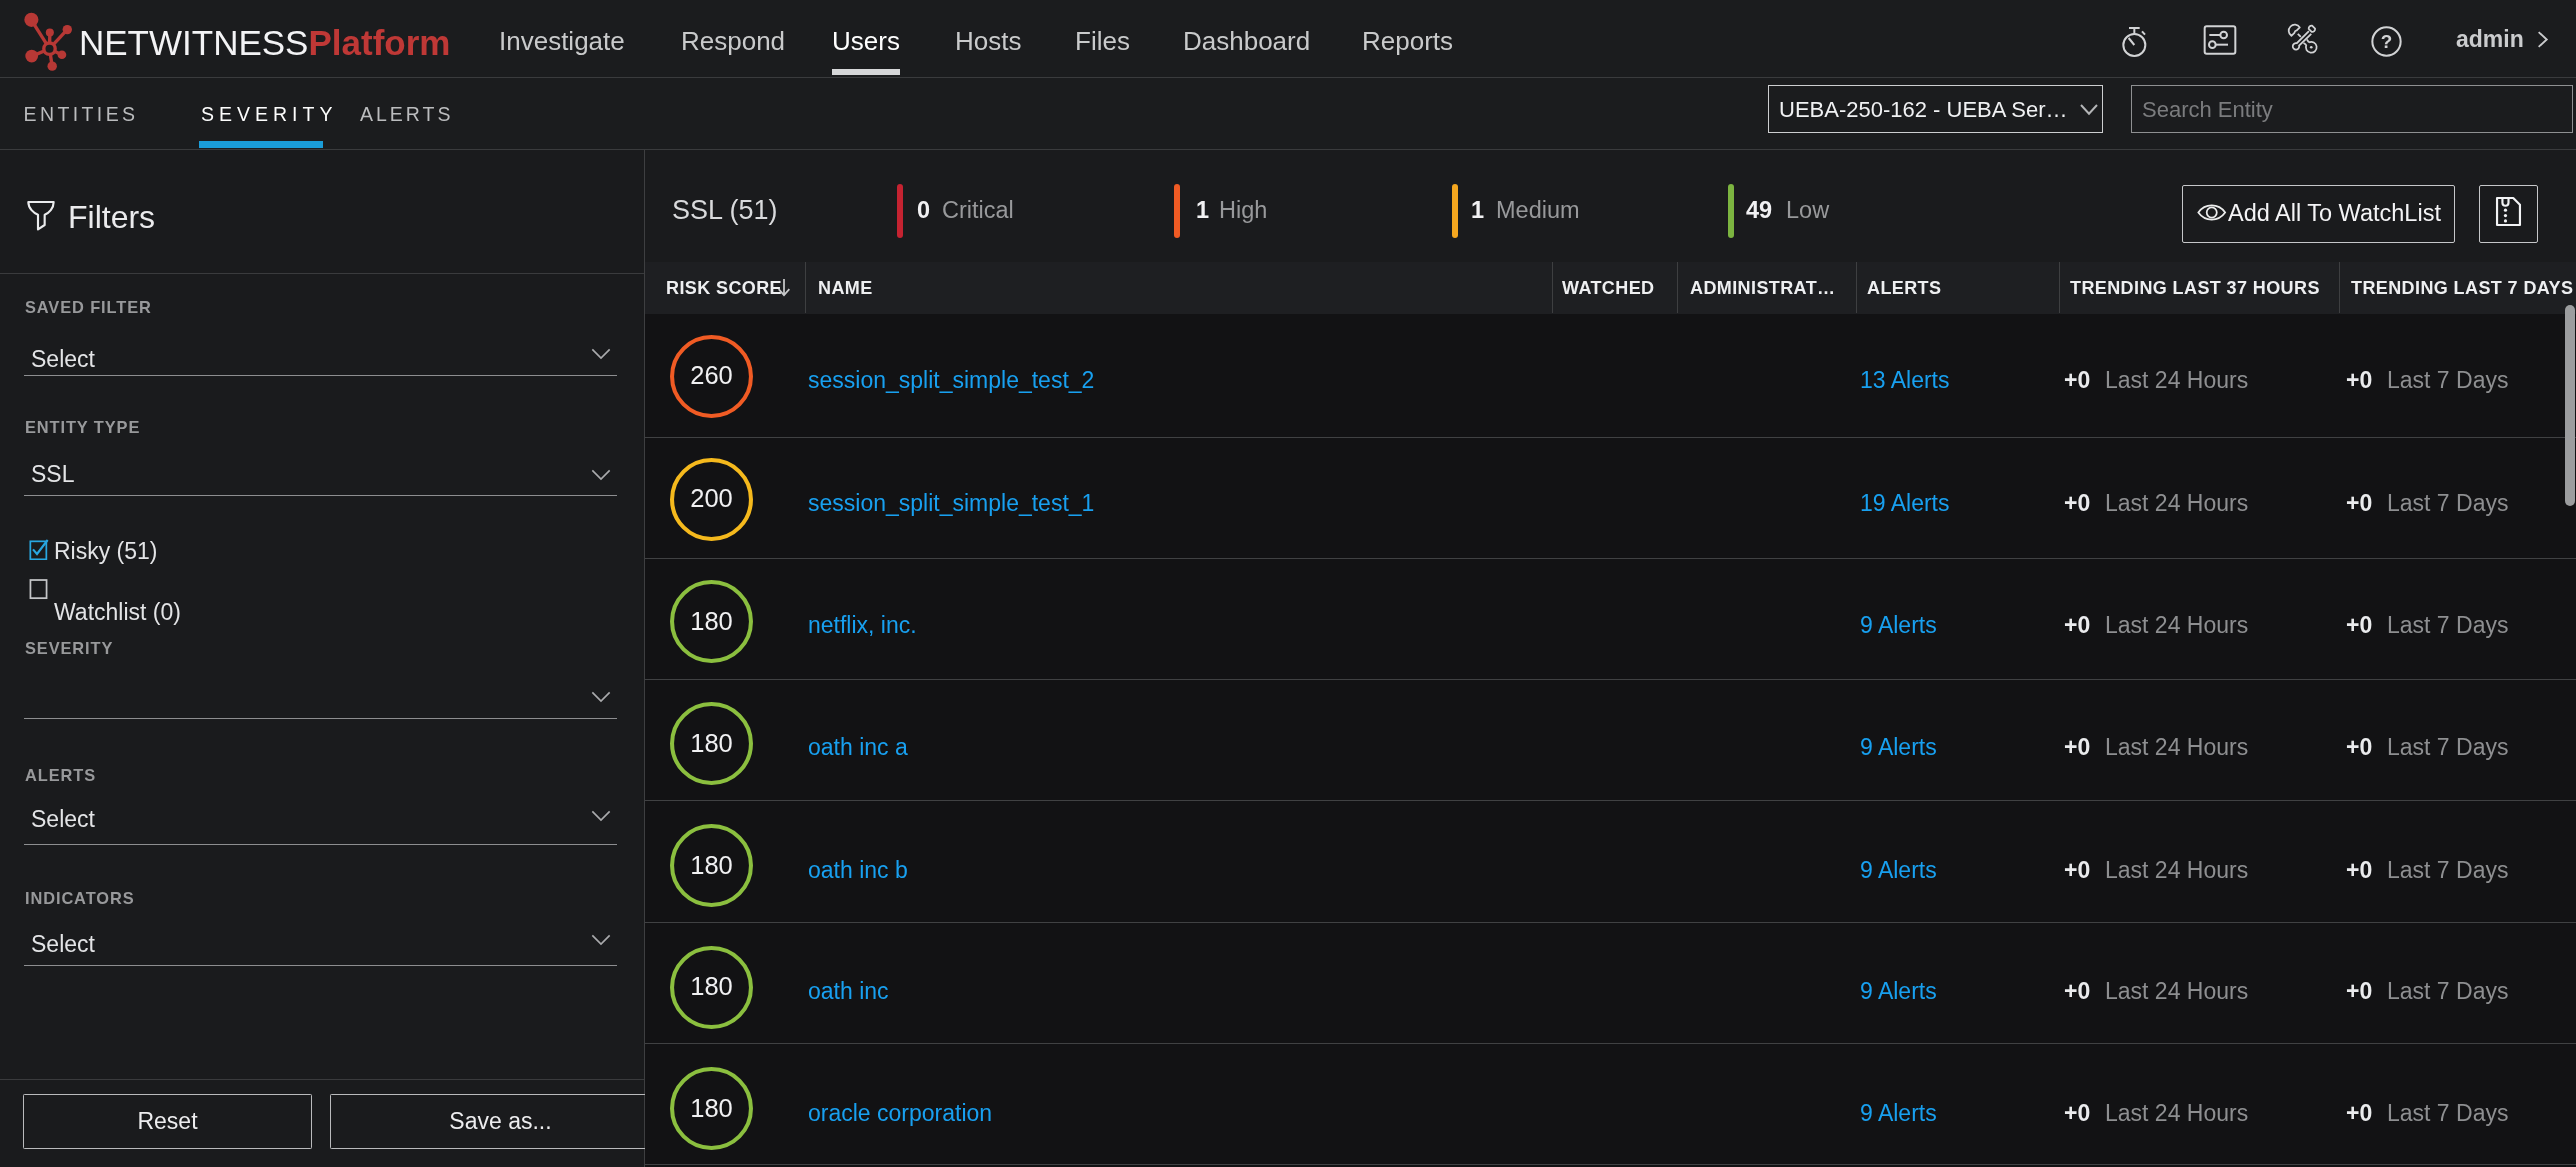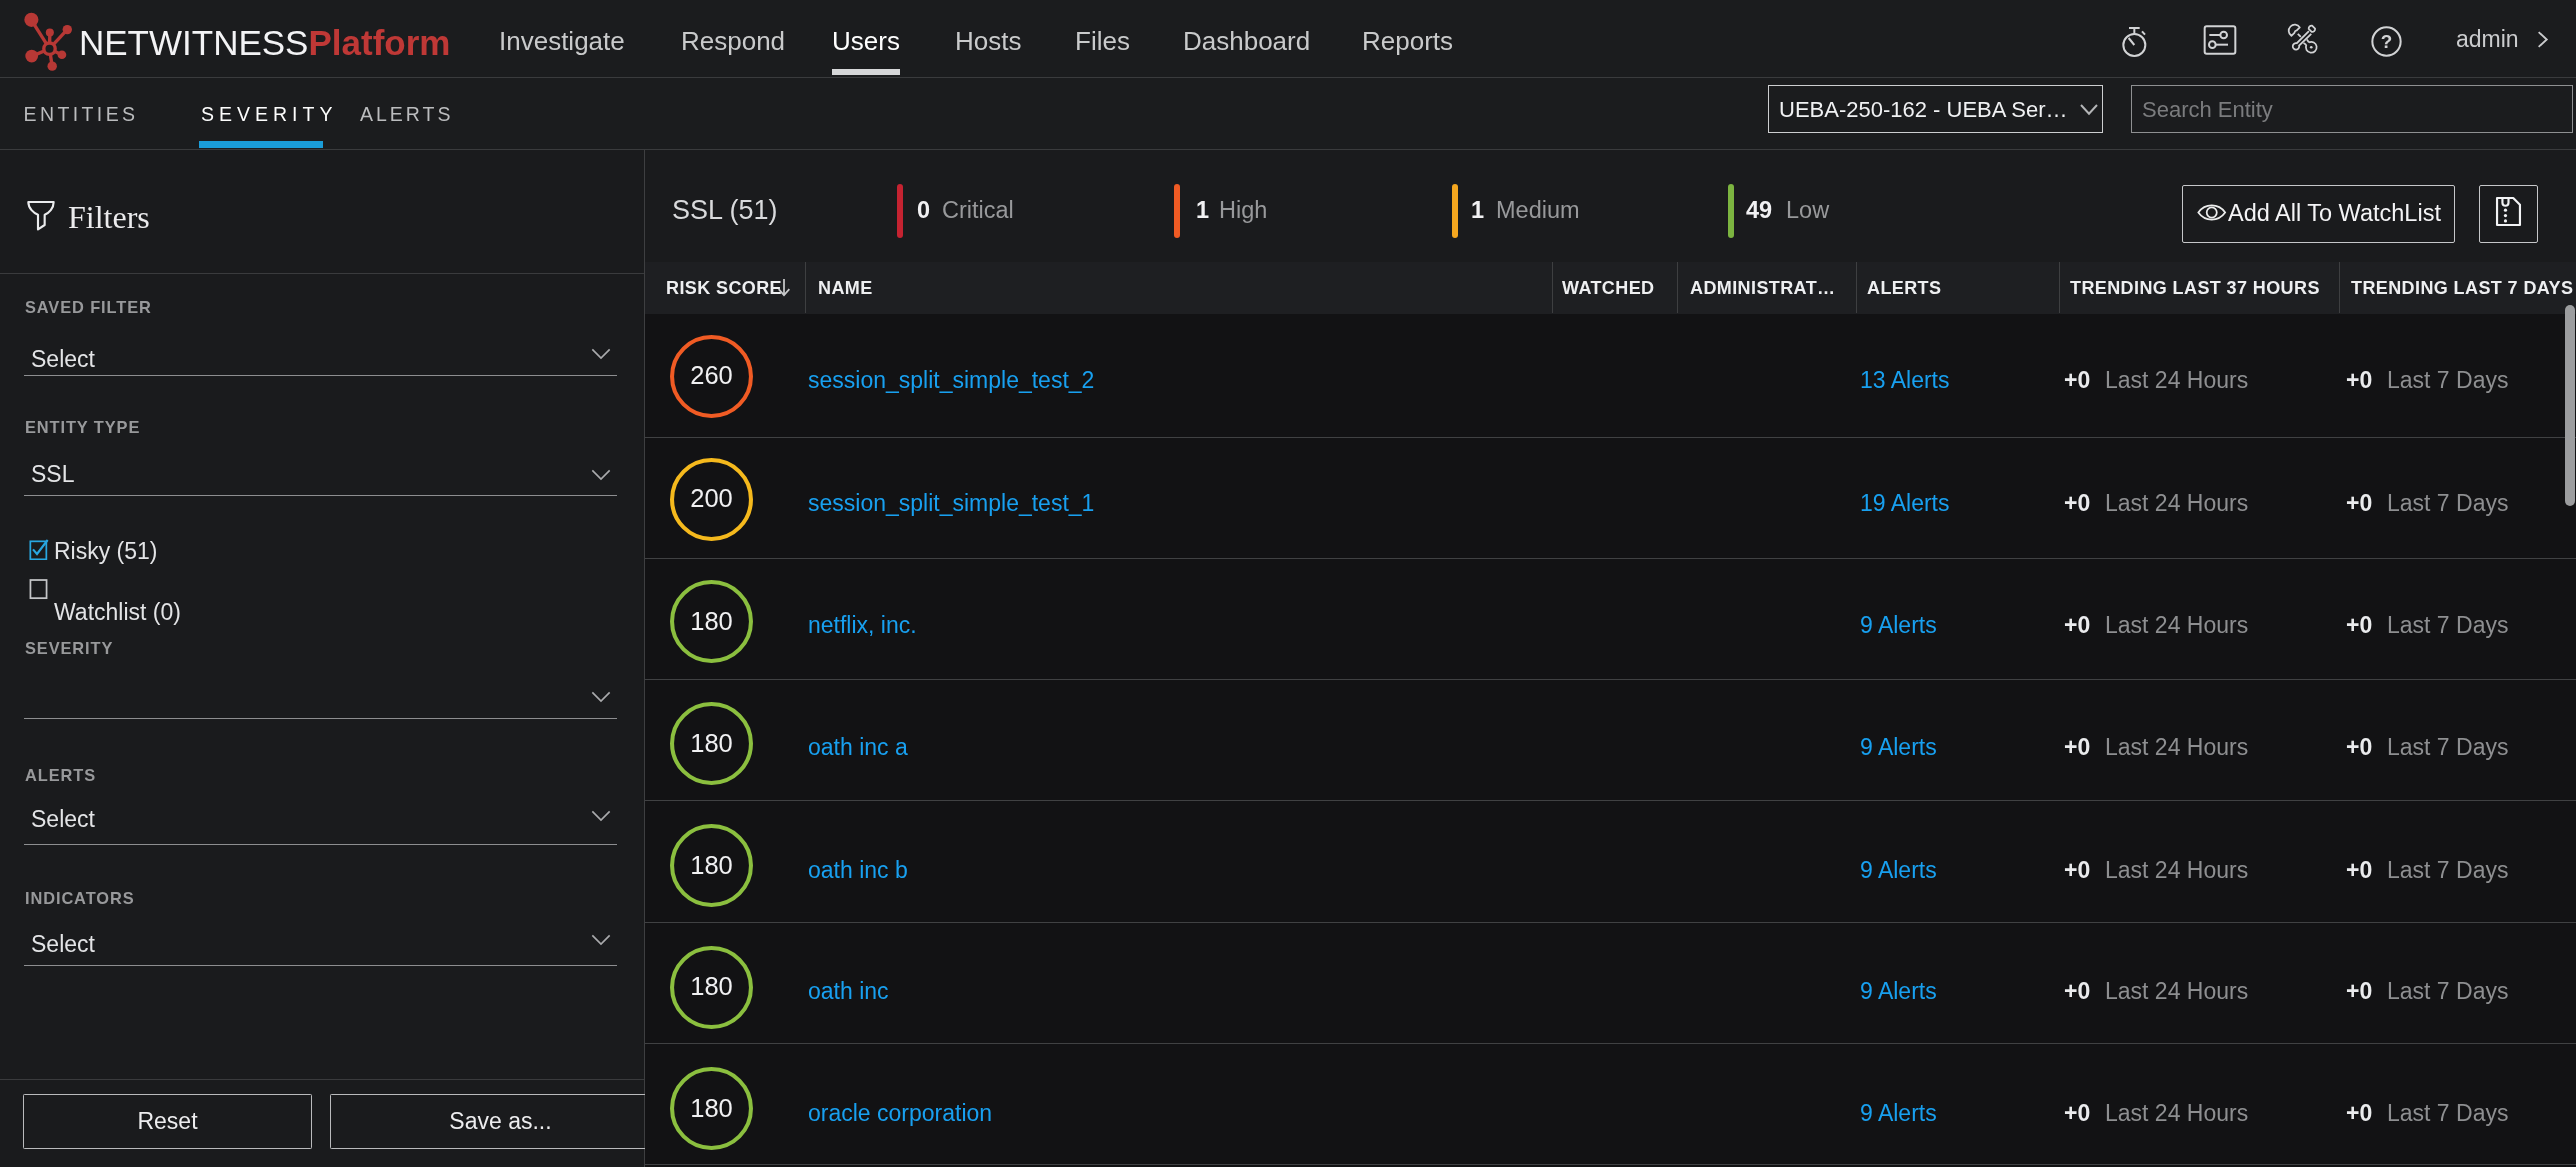--- a/index.html
+++ b/index.html
@@ -77,21 +77,21 @@
     <path d="M32.6,28.75 A8,8 0 1 1 28.75,32.6"></path>
     <line x1="32.6" y1="28.75" x2="29.5" y2="24.5"></line>
     <line x1="28.75" y1="32.6" x2="24.5" y2="29.5"></line>
   </g>
   <circle cx="36" cy="36" r="2" fill="#d2d3d5"></circle>
 </svg>
 <svg class="ab" style="left:2371px;top:25.5px;" width="31" height="31" viewBox="0 0 46 46">
   <circle cx="23" cy="23" r="21" stroke="#d2d3d5" stroke-width="3" fill="none"></circle>
   <text x="23" y="33" font-family="Liberation Sans" font-size="28" font-weight="bold" fill="#d2d3d5" text-anchor="middle">?</text>
 </svg>
-<div class="ab" style="left:2456px;top:27.5px;font-size:23px;color:#cbccce;">admin</div>
+<div class="ab" style="left:2456px;top:27.5px;font-size:23px;color:#cbccce;font-weight:bold;">admin</div>
 <svg class="ab" style="left:2536px;top:30px;" width="13.4" height="19" viewBox="0 0 20 28">
   <polyline points="4,3 16,14 4,25" stroke="#cbccce" stroke-width="2.8" fill="none"></polyline>
 </svg>
 
 <div class="ab" style="left:0;top:78px;width:2576px;height:72px;background:#1b1c1e;border-bottom:0.7px solid #3a3b3d;"></div>
 <div class="ab" style="left:23.5px;top:105px;font-size:19.5px;letter-spacing:3.4px;color:#bbbcbe;">ENTITIES</div>
 <div class="ab" style="left:201px;top:105px;font-size:19.5px;letter-spacing:5px;color:#fdfdfd;">SEVERITY</div>
 <div class="ab" style="left:360px;top:105px;font-size:19.5px;letter-spacing:3px;color:#bbbcbe;">ALERTS</div>
 <div class="ab" style="left:199px;top:141px;width:124px;height:7.4px;background:#1a9cd8;"></div>
 <div class="ab" style="left:1768px;top:85px;width:335px;height:48px;border:1.3px solid #cdced0;background:#1b1c1e;"></div>
@@ -100,21 +100,21 @@
   <polyline points="3,3 15,16 27,3" stroke="#b4b5b7" stroke-width="3" fill="none"></polyline>
 </svg>
 <div class="ab" style="left:2131px;top:85px;width:442px;height:48px;border:1.3px solid #8f9092;background:#1b1c1e;"></div>
 <div class="ab" style="left:2142px;top:99px;font-size:22px;color:#7b7c7e;">Search Entity</div>
 
 <div class="ab" style="left:0;top:150px;width:644px;height:1018px;background:#1a1b1d;"></div>
 <div class="ab vsep" style="left:644px;top:150px;height:1018px;"></div>
 <svg class="ab" style="left:27px;top:200px;" width="28" height="32" viewBox="0 0 42 47">
   <path d="M2,2.5 H40 C40,12 33,19 26.5,21.5 L26.5,37 L16.5,43.5 L16.5,21.5 C10,19 2,12 2,2.5 Z" stroke="#eaebed" stroke-width="3.2" fill="none" stroke-linejoin="round"></path>
 </svg>
-<div class="ab" style="left:68px;top:201px;font-size:32px;color:#ebebed;font-family:Liberation Serif, serif;">Filters</div>
+<div class="ab" style="left:68px;top:201px;font-size:32px;color:#ebebed;">Filters</div>
 <div class="ab rowdiv" style="left:0;top:273px;width:644px;background:#3a3b3d;"></div>
 <div class="ab lbl" style="left:25px;top:299px;">SAVED FILTER</div>
 <div class="ab sel" style="left:31px;top:348px;">Select</div>
 <svg class="ab" style="left:591px;top:348px;" width="20" height="12" viewBox="0 0 30 18">
     <polyline points="2,2 15,15 28,2" stroke="#a9aaac" stroke-width="2.5" fill="none"></polyline>
   </svg>
 <div class="ab uline" style="left:24px;top:375px;width:593px;"></div>
 <div class="ab lbl" style="left:25px;top:419px;">ENTITY TYPE</div>
 <div class="ab sel" style="left:31px;top:463px;">SSL</div>
 <svg class="ab" style="left:591px;top:469px;" width="20" height="12" viewBox="0 0 30 18">

